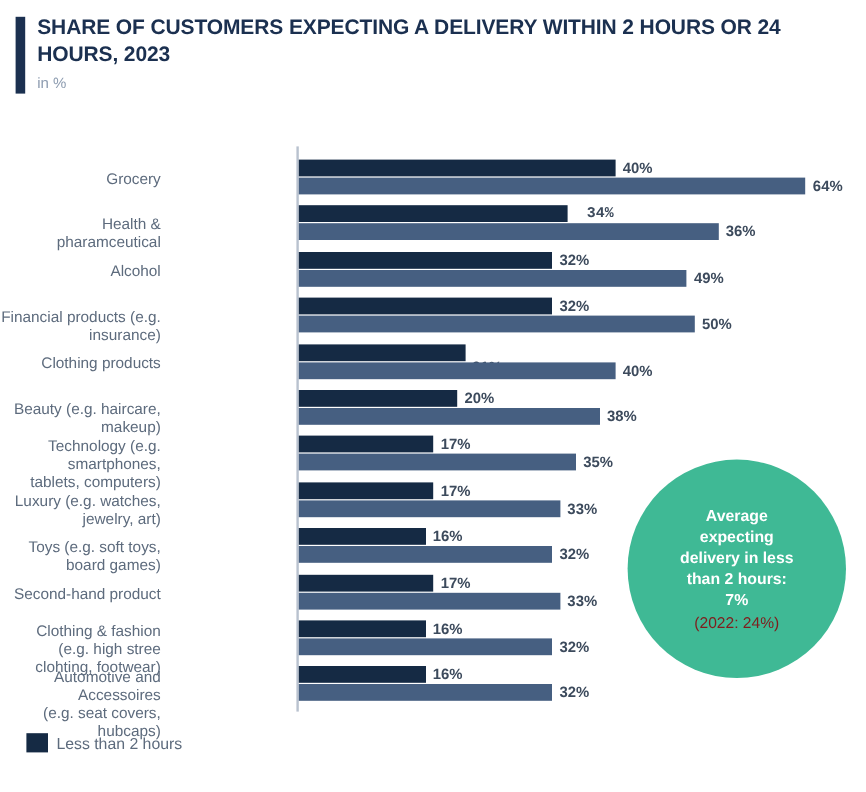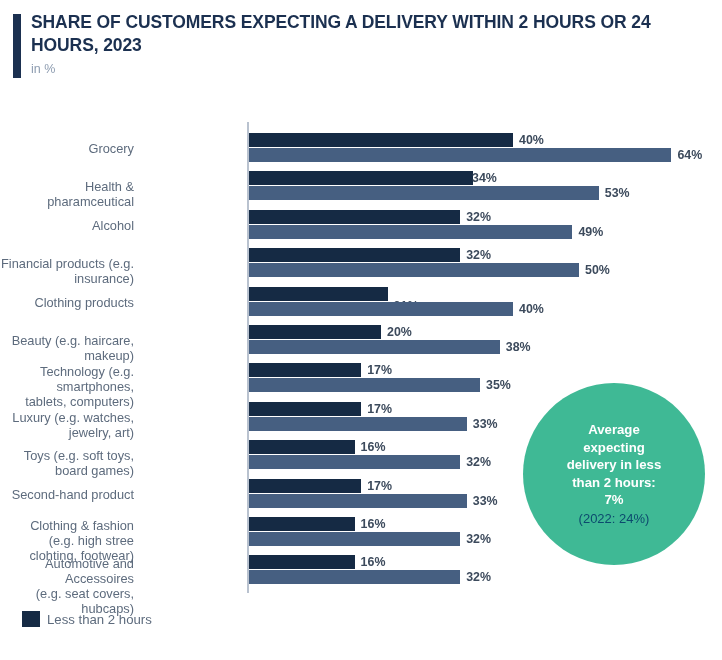--- a/index.html
+++ b/index.html
@@ -108,21 +108,21 @@
   #avg-main {
     font-size: 13.2px;
     font-weight: bold;
     color: #ffffff;
     line-height: 17.5px;
     white-space: pre-line;
   }
   #avg-sub {
     font-size: 13px;
     font-weight: normal;
-    color: #0c4a6e;
+    color: #7f1d1d;
     line-height: 17px;
     margin-top: 1px;
   }
 
   
   #legend {
     position: absolute;
     left: 22px;
     top: 611px;
     display: flex;
@@ -171,23 +171,23 @@
 (e.g. high stree clohting, footwear)</div>
       <div class="cat-label" style="top: 555.9px;">Automotive and Accessoires
 (e.g. seat covers, hubcaps)</div>
     </div>
   <div id="bars-layer">
       <div class="bar s2" style="top: 133px; width: 264px; background: rgb(21, 42, 68);"></div>
       <div class="bar-value" style="left: 519px; top: 133px;">40%</div>
       <div class="bar s24" style="top: 148px; width: 422.4px; background: rgb(70, 95, 129);"></div>
       <div class="bar-value" style="left: 677.4px; top: 148px;">64%</div>
       <div class="bar s2" style="top: 171.4px; width: 224.4px; background: rgb(21, 42, 68);"></div>
-      <div class="bar-value" style="left: 472px; top: 171.4px;">34%</div>
+      <div class="bar-value" style="left: 489px; top: 171.4px; font-family: Liberation Mono, monospace;">34%</div>
       <div class="bar s24" style="top: 186.4px; width: 349.8px; background: rgb(70, 95, 129);"></div>
-      <div class="bar-value" style="left: 604.8px; top: 186.4px;">53%</div>
+      <div class="bar-value" style="left: 604.8px; top: 186.4px;">36%</div>
       <div class="bar s2" style="top: 209.8px; width: 211.2px; background: rgb(21, 42, 68);"></div>
       <div class="bar-value" style="left: 466.2px; top: 209.8px;">32%</div>
       <div class="bar s24" style="top: 224.8px; width: 323.4px; background: rgb(70, 95, 129);"></div>
       <div class="bar-value" style="left: 578.4px; top: 224.8px;">49%</div>
       <div class="bar s2" style="top: 248.2px; width: 211.2px; background: rgb(21, 42, 68);"></div>
       <div class="bar-value" style="left: 466.2px; top: 248.2px;">32%</div>
       <div class="bar s24" style="top: 263.2px; width: 330px; background: rgb(70, 95, 129);"></div>
       <div class="bar-value" style="left: 585px; top: 263.2px;">50%</div>
       <div class="bar s2" style="top: 286.6px; width: 138.6px; background: rgb(21, 42, 68);"></div>
       <div class="bar-value" style="left: 393.6px; top: 299px;">21%</div>

